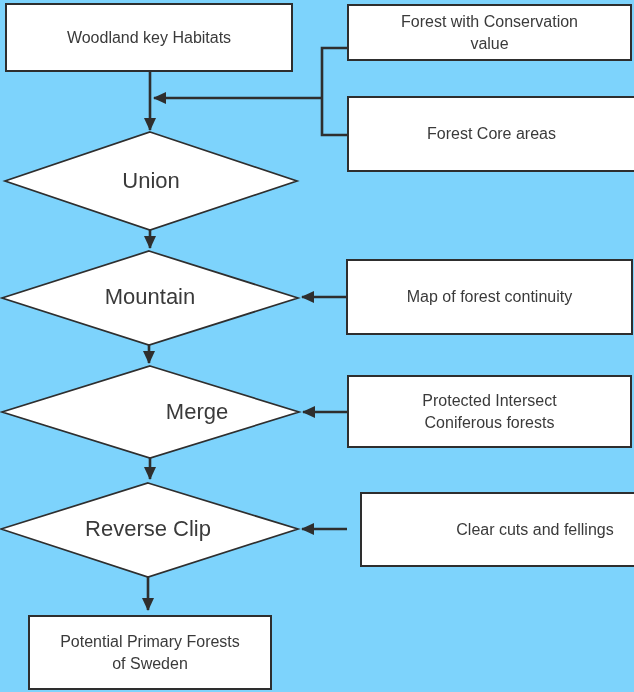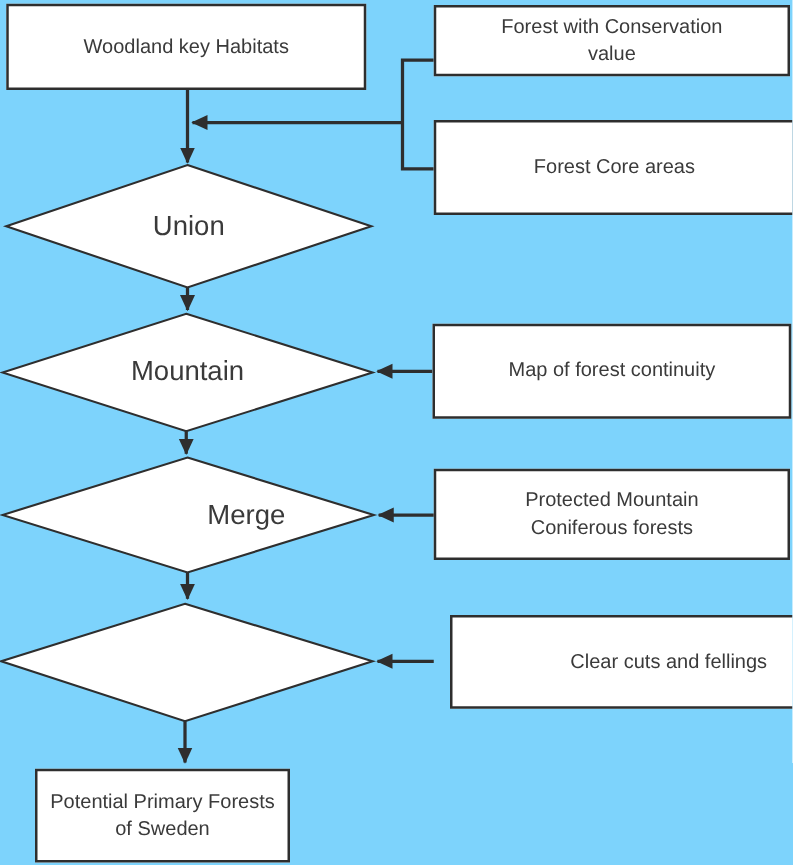--- a/index.html
+++ b/index.html
@@ -44,21 +44,21 @@
     line-height: 22px;
     white-space: nowrap;
     z-index: 2;
   }
   #b-woodland     { left: 5px;   top: 3px;   width: 288px; height: 69px; }
   #b-conservation { left: 347px; top: 4px;   width: 285px; height: 57px; }
   #b-core         { left: 347px; top: 96px;  width: 289px; height: 76px; }
   #b-continuity   { left: 346px; top: 259px; width: 287px; height: 76px; }
   #b-protected    { left: 347px; top: 375px; width: 285px; height: 73px; }
   #b-clearcuts    { left: 360px; top: 492px; width: 310px; height: 75px; padding-left: 40px; }
-  #b-output       { left: 28px;  top: 615px; width: 204px; height: 75px; }
+  #b-output       { left: 28px;  top: 615px; width: 244px; height: 75px; }
   #l-union       { left: 151px; top: 181px; }
   #l-intersect   { left: 150px; top: 297px; }
   #l-merge       { left: 153px; top: 412px; margin-left: 44px; }
   #l-reverseclip { left: 148px; top: 529px; }
 </style>
 </head>
 <body>
 
 <div class="canvas">
 
@@ -95,28 +95,29 @@
     <span>Forest with Conservation
 value</span>
   </div>
   <div class="box" id="b-core">
     <span>Forest Core areas</span>
   </div>
   <div class="box" id="b-continuity">
     <span>Map of forest continuity</span>
   </div>
   <div class="box" id="b-protected">
-    <span>Protected Mountain
+    <span>Protected Intersect
 Coniferous forests</span>
   </div>
   <div class="box" id="b-clearcuts">
     <span>Clear cuts and fellings</span>
   </div>
   <div class="box" id="b-output">
     <span>Potential Primary Forests
 of Sweden</span>
   </div>
 
   <div class="dlabel" id="l-union">Union</div>
   <div class="dlabel" id="l-intersect">Mountain</div>
   <div class="dlabel" id="l-merge">Merge</div>
+  <div class="dlabel" id="l-reverseclip">Reverse Clip</div>
 
 </div>
 
 </body></html>

